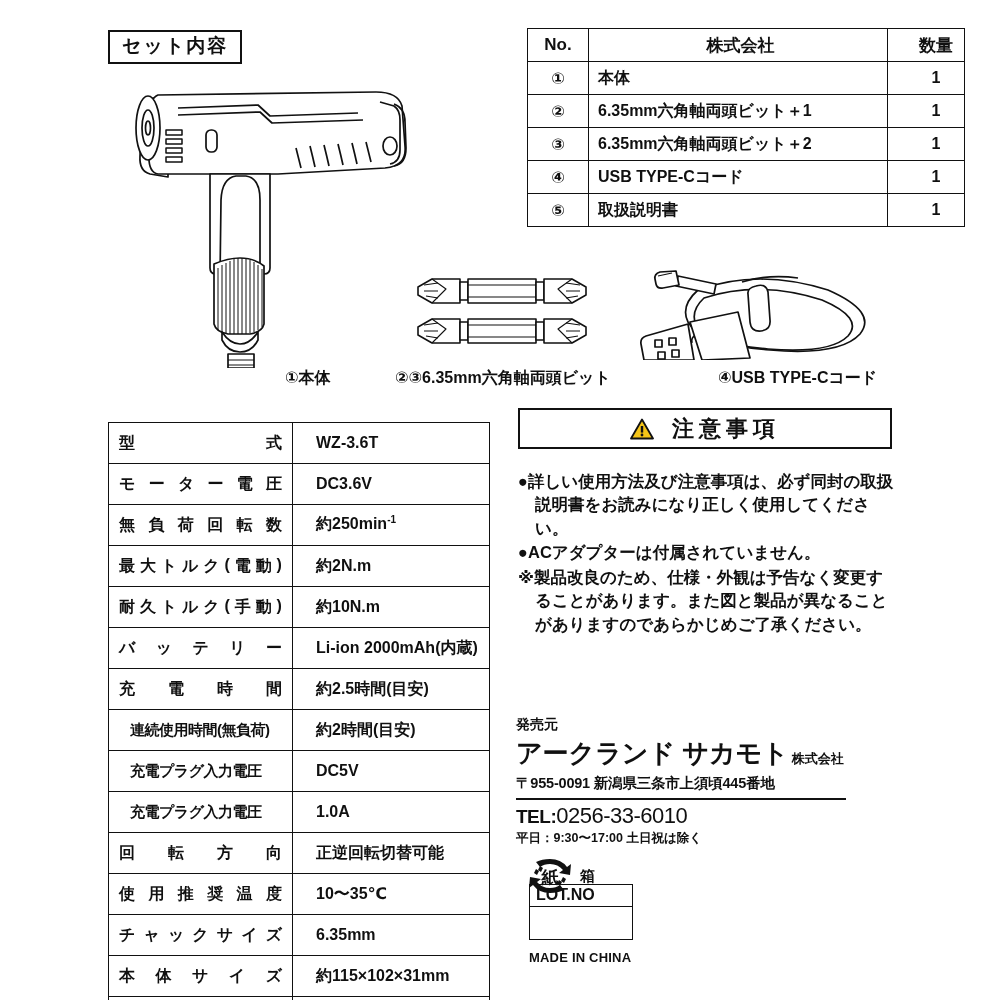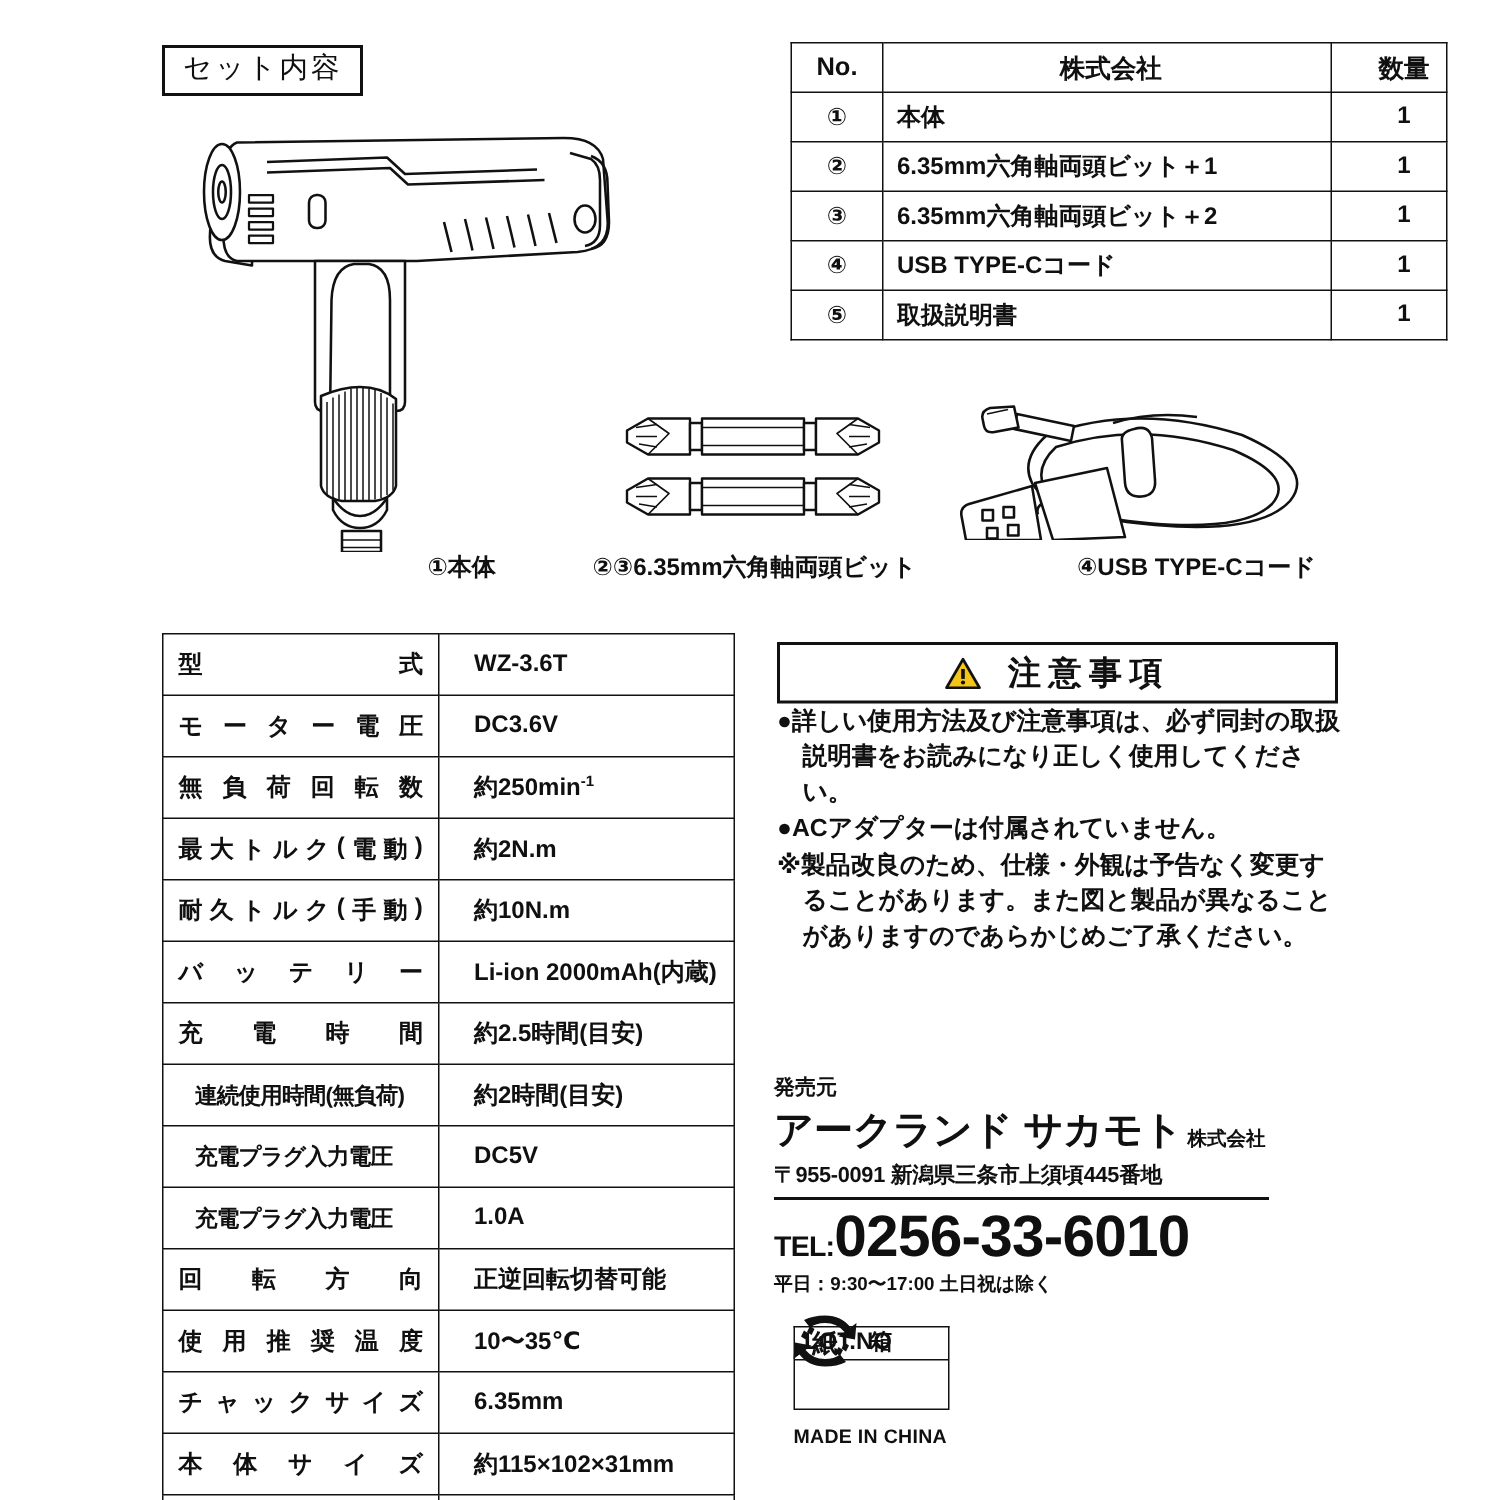--- a/index.html
+++ b/index.html
@@ -17,21 +17,21 @@
   }
 
   
   #set-contents-heading {
     position: absolute;
     left: 108px;
     top: 30px;
     border: 2px solid #111;
     padding: 4px 12px 5px 12px;
     font-size: 19px;
-    font-weight: 400;
+    font-weight: 700;
     letter-spacing: 2px;
     line-height: 1.1;
   }
 
   
   #parts-table {
     position: absolute;
     left: 527px;
     top: 28px;
     width: 438px;
@@ -101,21 +101,21 @@
   #spec-table .spec-value {
     padding-left: 23px;
     font-weight: 700;
   }
   sup.exp { font-size: 10px; vertical-align: super; }
 
   
   #caution-title-box {
     position: absolute;
     left: 518px;
-    top: 428px;
+    top: 408px;
     width: 370px;
     height: 37px;
     border: 2px solid #111;
     display: flex;
     align-items: center;
     justify-content: center;
     gap: 18px;
   }
   #caution-title-text {
     font-size: 22px;
@@ -142,21 +142,21 @@
     align-items: flex-end;
     gap: 3px;
     margin-top: 2px;
   }
   #seller-name { font-size: 26px; font-weight: 700; letter-spacing: 0px; }
   #seller-suffix { font-size: 13px; font-weight: 700; padding-bottom: 3px; }
   #seller-address { font-size: 14.5px; font-weight: 700; margin-top: 3px; letter-spacing: -0.2px; }
   #seller-divider { border-top: 2px solid #111; margin-top: 5px; width: 330px; }
   #tel-row { display: flex; align-items: baseline; margin-top: 3px; }
   #tel-label { font-size: 19px; font-weight: 700; letter-spacing: -0.5px; }
-  #tel-number { font-size: 39px; font-weight: 700; letter-spacing: -0.5px; }
+  #tel-number { font-size: 22px; font-weight: 400; letter-spacing: -0.5px; }
   #tel-hours { font-size: 12.5px; font-weight: 700; margin-top: 1px; }
 
   #recycle-row {
     display: flex;
     align-items: center;
     gap: 8px;
     margin-top: 9px;
     margin-left: 12px;
   }
   #recycle-label { font-size: 15px; font-weight: 700; }

